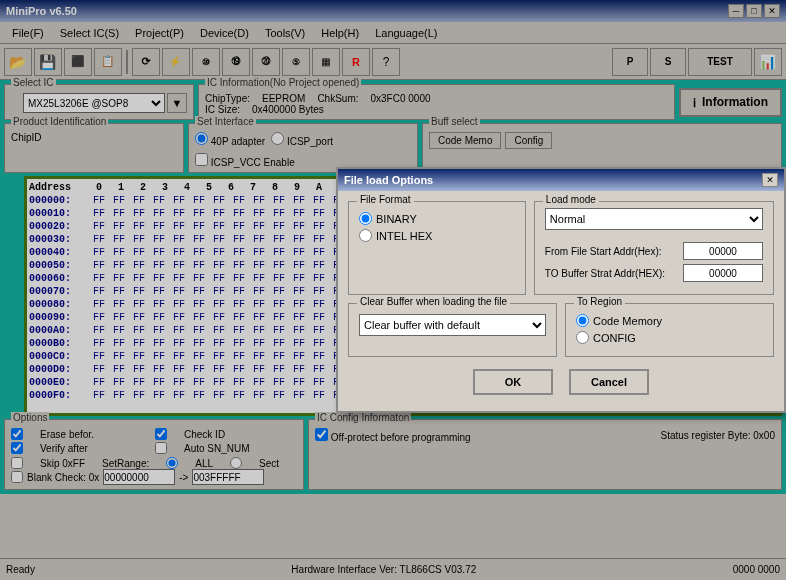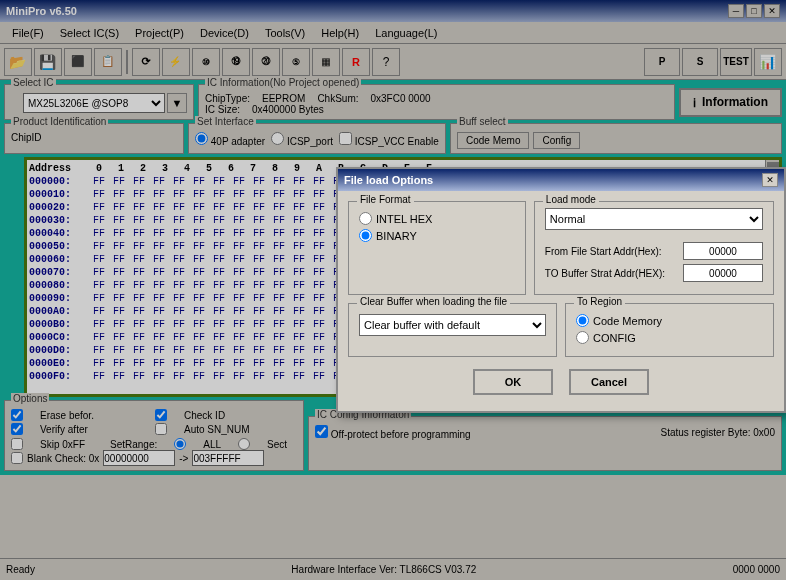--- a/index.html
+++ b/index.html
@@ -190,21 +190,21 @@
     .second-row {
       display: flex;
       gap: 4px;
     }
     .product-id-box {
       width: 180px;
       padding-top: 8px;
       font-size: 10px;
     }
     .set-interface-box {
-      width: 258px;
+      width: 230px;
       padding-top: 8px;
       font-size: 10px;
     }
     .buff-select-box {
       flex: 1;
       padding-top: 8px;
       display: flex;
       gap: 4px;
       align-items: flex-start;
     }
@@ -280,21 +280,20 @@
       align-items: center;
       gap: 17px;
     }
     .opt-item input[type=checkbox] { width: 12px; height: 12px; }
     .opt-item input[type=radio] { width: 12px; height: 12px; }
 
     .config-info-box {
       flex: 1;
       padding-top: 8px;
       font-size: 10px;
-      margin-top: 16px;
     }
 
     
     .status-bar {
       position: absolute;
       bottom: 0;
       left: 0;
       right: 0;
       height: 22px;
       background: #d4d0c8;
@@ -479,21 +478,21 @@
   <div class="toolbar-btn" style="font-size:9px;font-weight:bold;">⑩</div>
   <div class="toolbar-btn" style="font-size:9px;font-weight:bold;">⑲</div>
   <div class="toolbar-btn" style="font-size:9px;font-weight:bold;">⑳</div>
   <div class="toolbar-btn" style="font-size:9px;font-weight:bold;">⑤</div>
   <div class="toolbar-btn" style="font-size:10px;">▦</div>
   <div class="toolbar-btn" style="font-size:11px;font-weight:bold;color:red;">R</div>
   <div class="toolbar-btn" style="font-size:12px;">?</div>
   <div style="flex:1;"></div>
   <div class="toolbar-btn-text">P</div>
   <div class="toolbar-btn-text">S</div>
-  <div class="toolbar-btn-text" style="width:32px;">TEST</div>
+  <div class="toolbar-btn-text" style="width:64px;">TEST</div>
   <div class="toolbar-btn">📊</div>
 </div>
 
 <div class="main-content">
 
   <div class="top-row">
     <div class="group-box select-ic-box">
       <span class="group-box-title">Select IC</span>
       <div class="ic-select">
         <select>
@@ -934,21 +933,21 @@
         </div>
         <div class="opt-item">
           <input type="checkbox" style="">
           <span>Auto SN_NUM</span>
         </div>
       </div>
       <div style="margin-top:3px;">
         <div class="opt-item">
           <input type="checkbox" style="">
           <span>Skip 0xFF</span>
-          <span style="margin-left:8px;">SetRange:</span>
+          <span style="margin-left:0;">SetRange:</span>
           <input type="radio" name="setrange" checked="" style="">
           <span>ALL</span>
           <input type="radio" name="setrange" style="">
           <span>Sect</span>
         </div>
         <div class="opt-item setrange-row">
           <input type="checkbox" style="">
           <span>Blank Check: 0x</span>
           <input type="text" class="setrange-input" value="00000000" style="">
           <span>-&gt;</span>
@@ -990,26 +989,26 @@
       <div class="dialog-close-btn">✕</div>
     </div>
 
     <div class="dialog-body">
 
       <div class="dialog-row">
 
         <div class="dialog-group">
           <span class="dialog-group-title">File Format</span>
           <div class="radio-option">
+            <input type="radio" name="fileformat" checked="" style="">
+            <span>BINARY</span>
+          </div>
+          <div class="radio-option">
             <input type="radio" name="fileformat" style="">
             <span>INTEL HEX</span>
-          </div>
-          <div class="radio-option">
-            <input type="radio" name="fileformat" checked="" style="">
-            <span>BINARY</span>
           </div>
         </div>
 
         <div class="dialog-group load-mode-group">
           <span class="dialog-group-title">Load mode</span>
           <select class="load-mode-select">
             <option>Normal</option>
             <option>Fill</option>
             <option>Append</option>
           </select>

